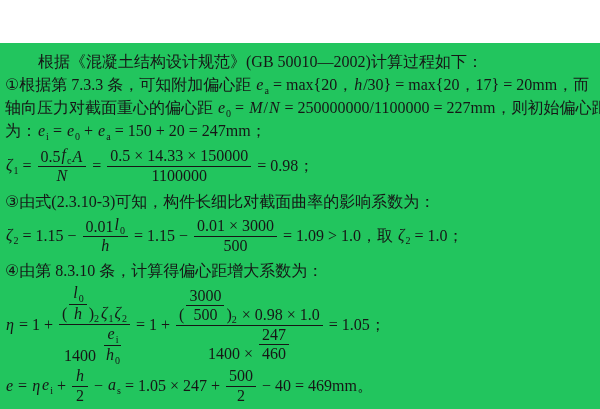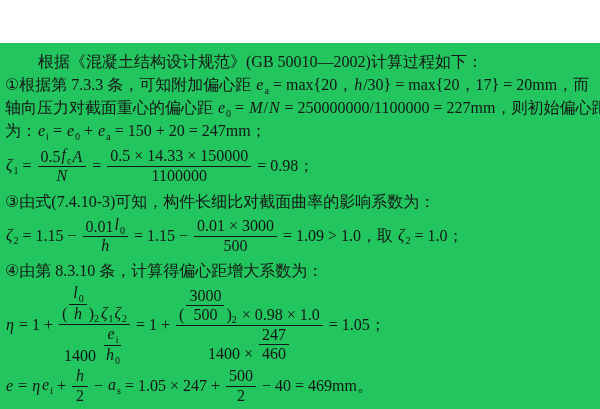--- a/index.html
+++ b/index.html
@@ -28,18 +28,18 @@
 </style>
 </head>
 <body>
 
 <div class="page" style="background: #22c55e; color: rgb(22, 22, 22); margin-top: 43px;">
   <div class="line text indent"><span class="rm">根据《混凝土结构设计规范》(GB 50010—2002)计算过程如下：</span></div>
   <div class="line text"><span class="rm">①根据第 7.3.3 条，可知附加偏心距 </span><span class="vs"><i class="var">e</i><sub>a</sub></span><span class="rm"> = max{20，</span><i class="var">h</i><span class="rm">/30} = max{20，17} = 20mm，而</span></div>
   <div class="line text"><span class="rm">轴向压力对截面重心的偏心距 </span><span class="vs"><i class="var">e</i><sub>0</sub></span><span class="rm"> = </span><i class="var">M</i><span class="rm">/</span><i class="var">N</i><span class="rm"> = 250000000/1100000 = 227mm，则初始偏心距</span></div>
   <div class="line text"><span class="rm">为：</span><span class="vs"><i class="var">e</i><sub>i</sub></span><span class="rm"> = </span><span class="vs"><i class="var">e</i><sub>0</sub></span><span class="rm"> + </span><span class="vs"><i class="var">e</i><sub>a</sub></span><span class="rm"> = 150 + 20 = 247mm；</span></div>
   <div class="line formula h48"><span class="vs"><i class="var">ζ</i><sub>1</sub></span><span class="rm"> = </span><span class="frac"><span class="num"><span class="rm">0.5</span><span class="vs"><i class="var">f</i><sub>c</sub></span><i class="var">A</i></span><span class="den"><i class="var">N</i></span></span><span class="rm"> = </span><span class="frac"><span class="num"><span class="rm">0.5 × 14.33 × 150000</span></span><span class="den"><span class="rm">1100000</span></span></span><span class="rm"> = 0.98；</span></div>
-  <div class="line text"><span class="rm">③由式(7.4.10-3)可知，构件长细比对截面曲率的影响系数为：</span></div>
+  <div class="line text"><span class="rm">③由式(2.3.10-3)可知，构件长细比对截面曲率的影响系数为：</span></div>
   <div class="line formula h46"><span class="vs"><i class="var">ζ</i><sub>2</sub></span><span class="rm"> = 1.15 − </span><span class="frac"><span class="num"><span class="rm">0.01</span><span class="vs"><i class="var">l</i><sub>0</sub></span></span><span class="den"><i class="var">h</i></span></span><span class="rm"> = 1.15 − </span><span class="frac"><span class="num"><span class="rm">0.01 × 3000</span></span><span class="den"><span class="rm">500</span></span></span><span class="rm"> = 1.09 &gt; 1.0，取 </span><span class="vs"><i class="var">ζ</i><sub>2</sub></span><span class="rm"> = 1.0；</span></div>
   <div class="line text"><span class="rm">④由第 8.3.10 条，计算得偏心距增大系数为：</span></div>
   <div class="line formula h86"><i class="var">η</i><span class="rm"> = 1 + </span><span class="frac"><span class="num"><span class="rm">(</span><span class="frac"><span class="num"><span class="vs"><i class="var">l</i><sub>0</sub></span></span><span class="den"><i class="var">h</i></span></span><span class="rm">)</span><sup class="pow">2</sup><span class="vs"><i class="var">ζ</i><sub>1</sub></span><span class="vs"><i class="var">ζ</i><sub>2</sub></span></span><span class="den"><span class="rm">1400 </span><span class="frac"><span class="num"><span class="vs"><i class="var">e</i><sub>i</sub></span></span><span class="den"><span class="vs"><i class="var">h</i><sub>0</sub></span></span></span></span></span><span class="rm"> = 1 + </span><span class="frac"><span class="num"><span class="rm">(</span><span class="frac"><span class="num"><span class="rm">3000</span></span><span class="den"><span class="rm">500</span></span></span><span class="rm">)</span><sup class="pow">2</sup><span class="rm"> × 0.98 × 1.0</span></span><span class="den"><span class="rm">1400 × </span><span class="frac"><span class="num"><span class="rm">247</span></span><span class="den"><span class="rm">460</span></span></span></span></span><span class="rm"> = 1.05；</span></div>
   <div class="line formula h36"><i class="var">e</i><span class="rm"> = </span><i class="var">η</i><span class="vs"><i class="var">e</i><sub>i</sub></span><span class="rm"> + </span><span class="frac"><span class="num"><i class="var">h</i></span><span class="den"><span class="rm">2</span></span></span><span class="rm"> − </span><span class="vs"><i class="var">a</i><sub>s</sub></span><span class="rm"> = 1.05 × 247 + </span><span class="frac"><span class="num"><span class="rm">500</span></span><span class="den"><span class="rm">2</span></span></span><span class="rm"> − 40 = 469mm。</span></div>
 </div>
 
 </body></html>

